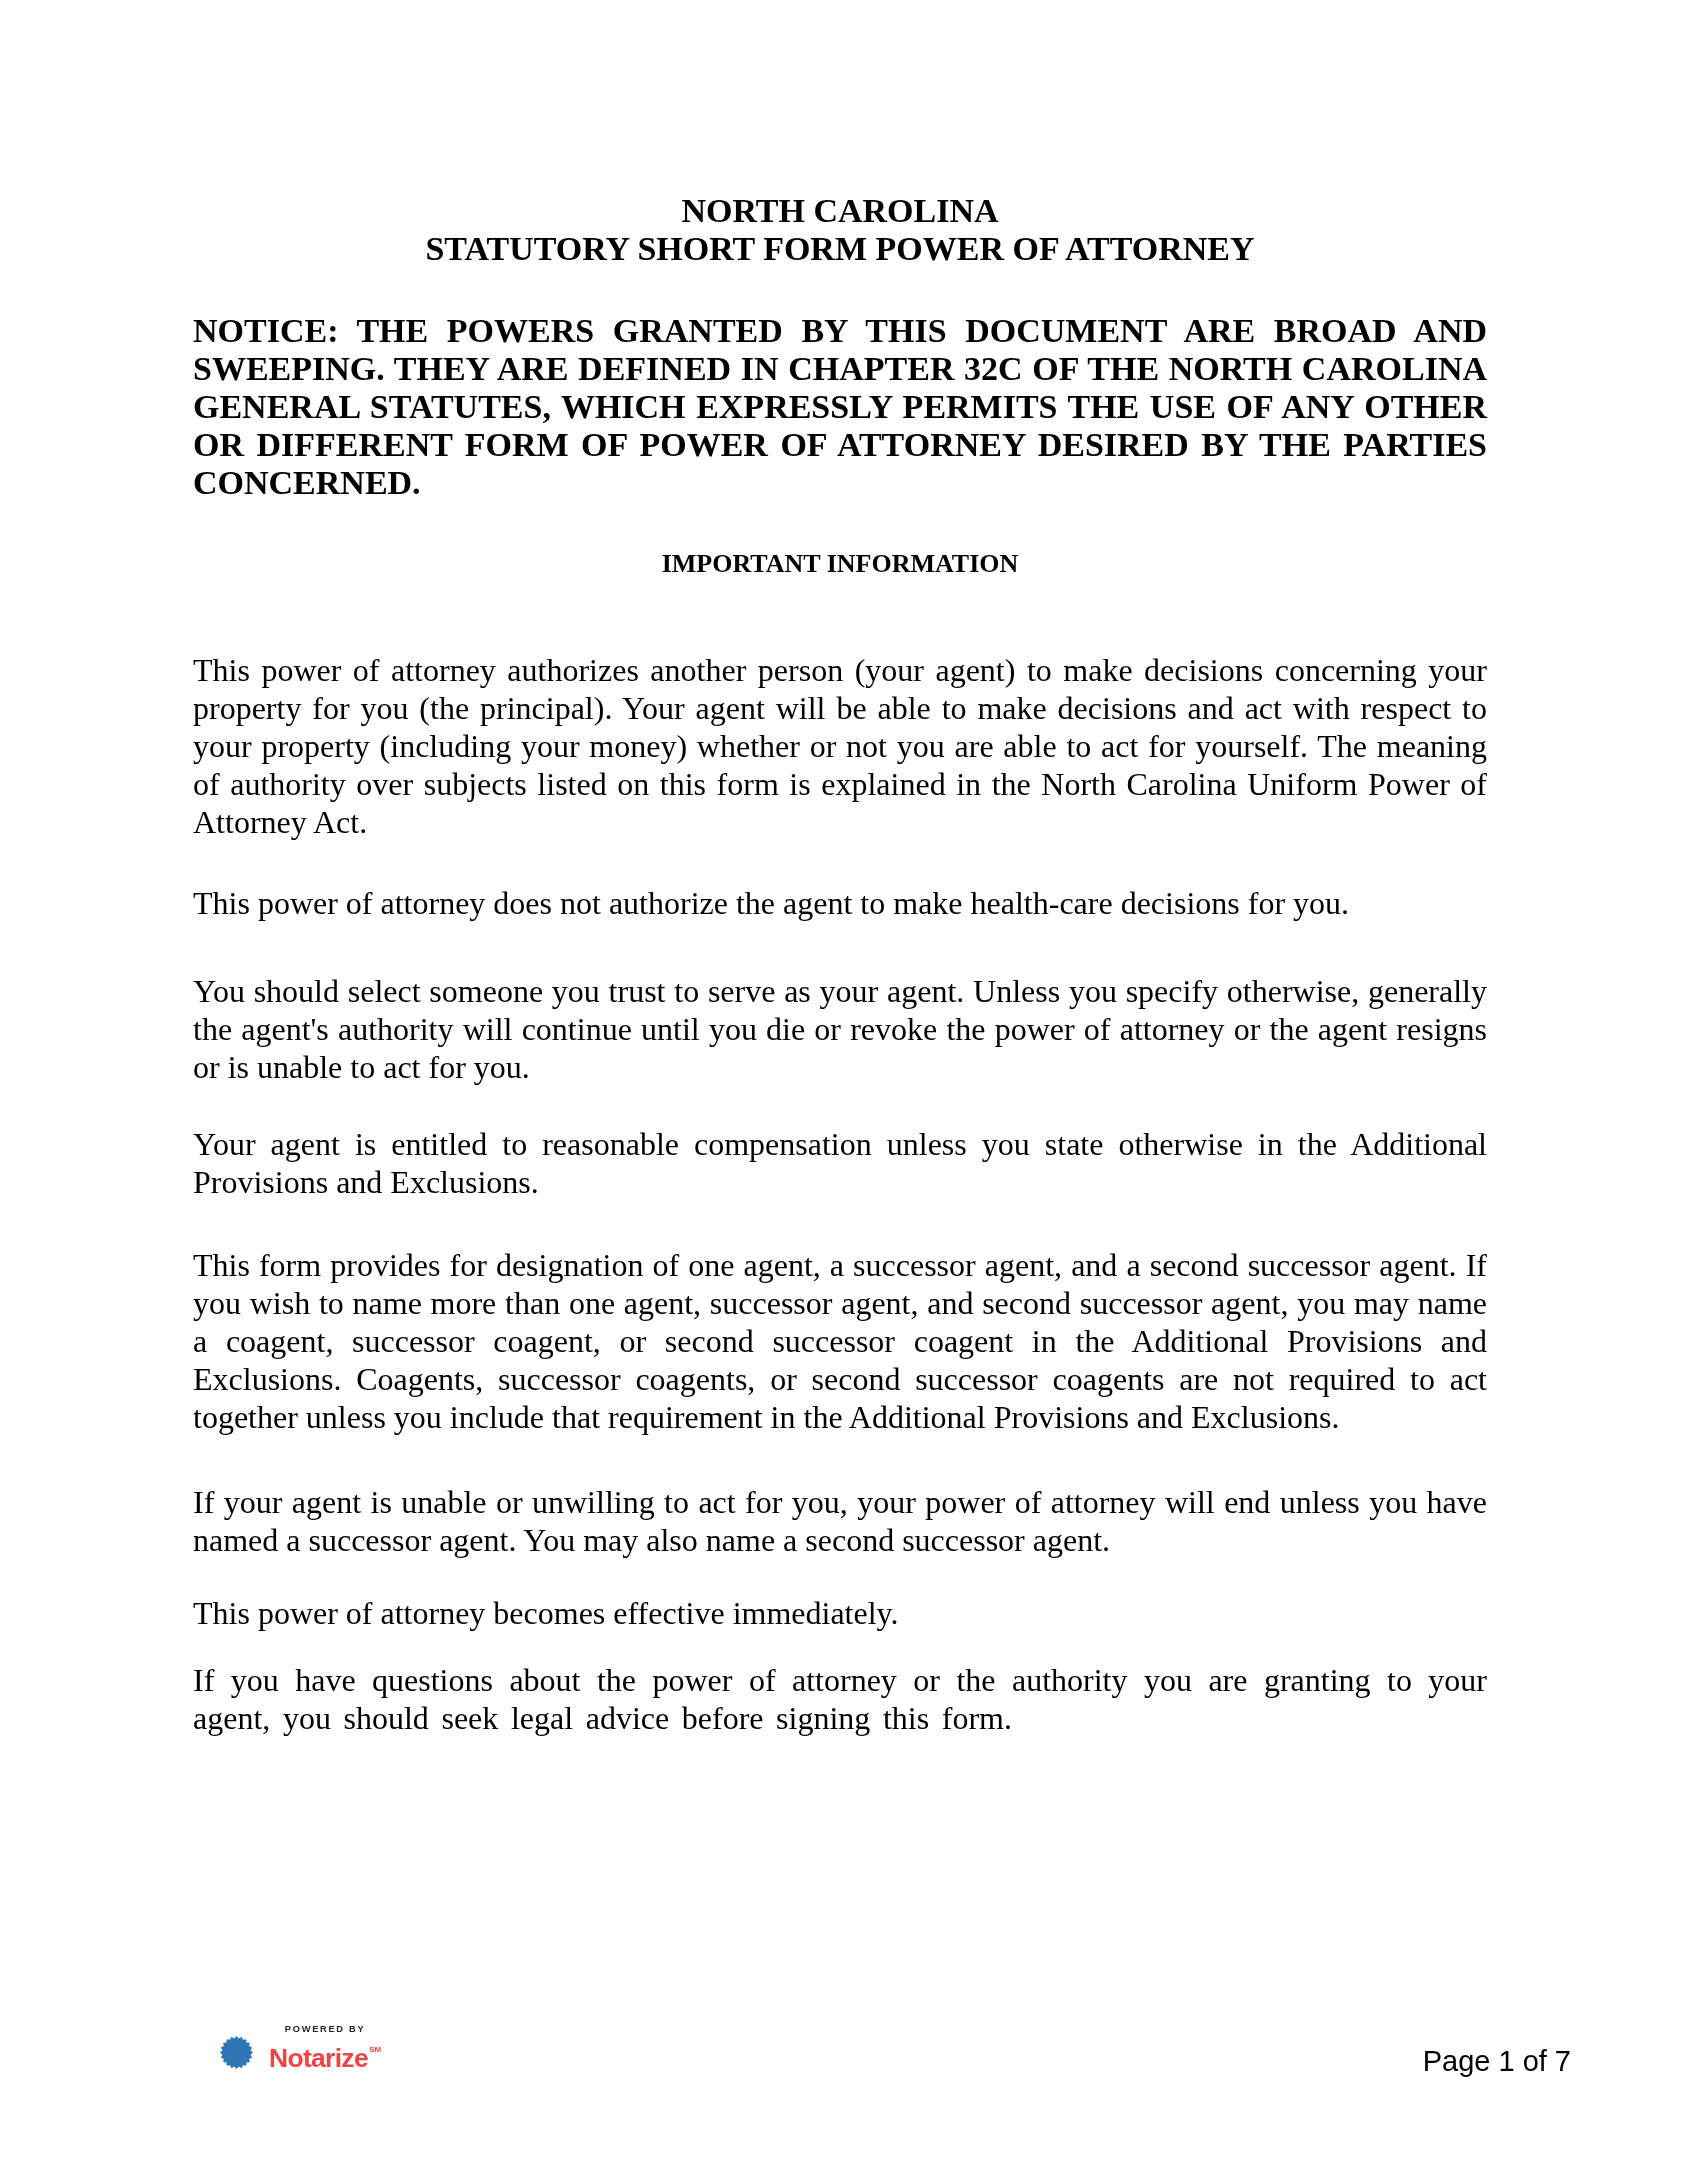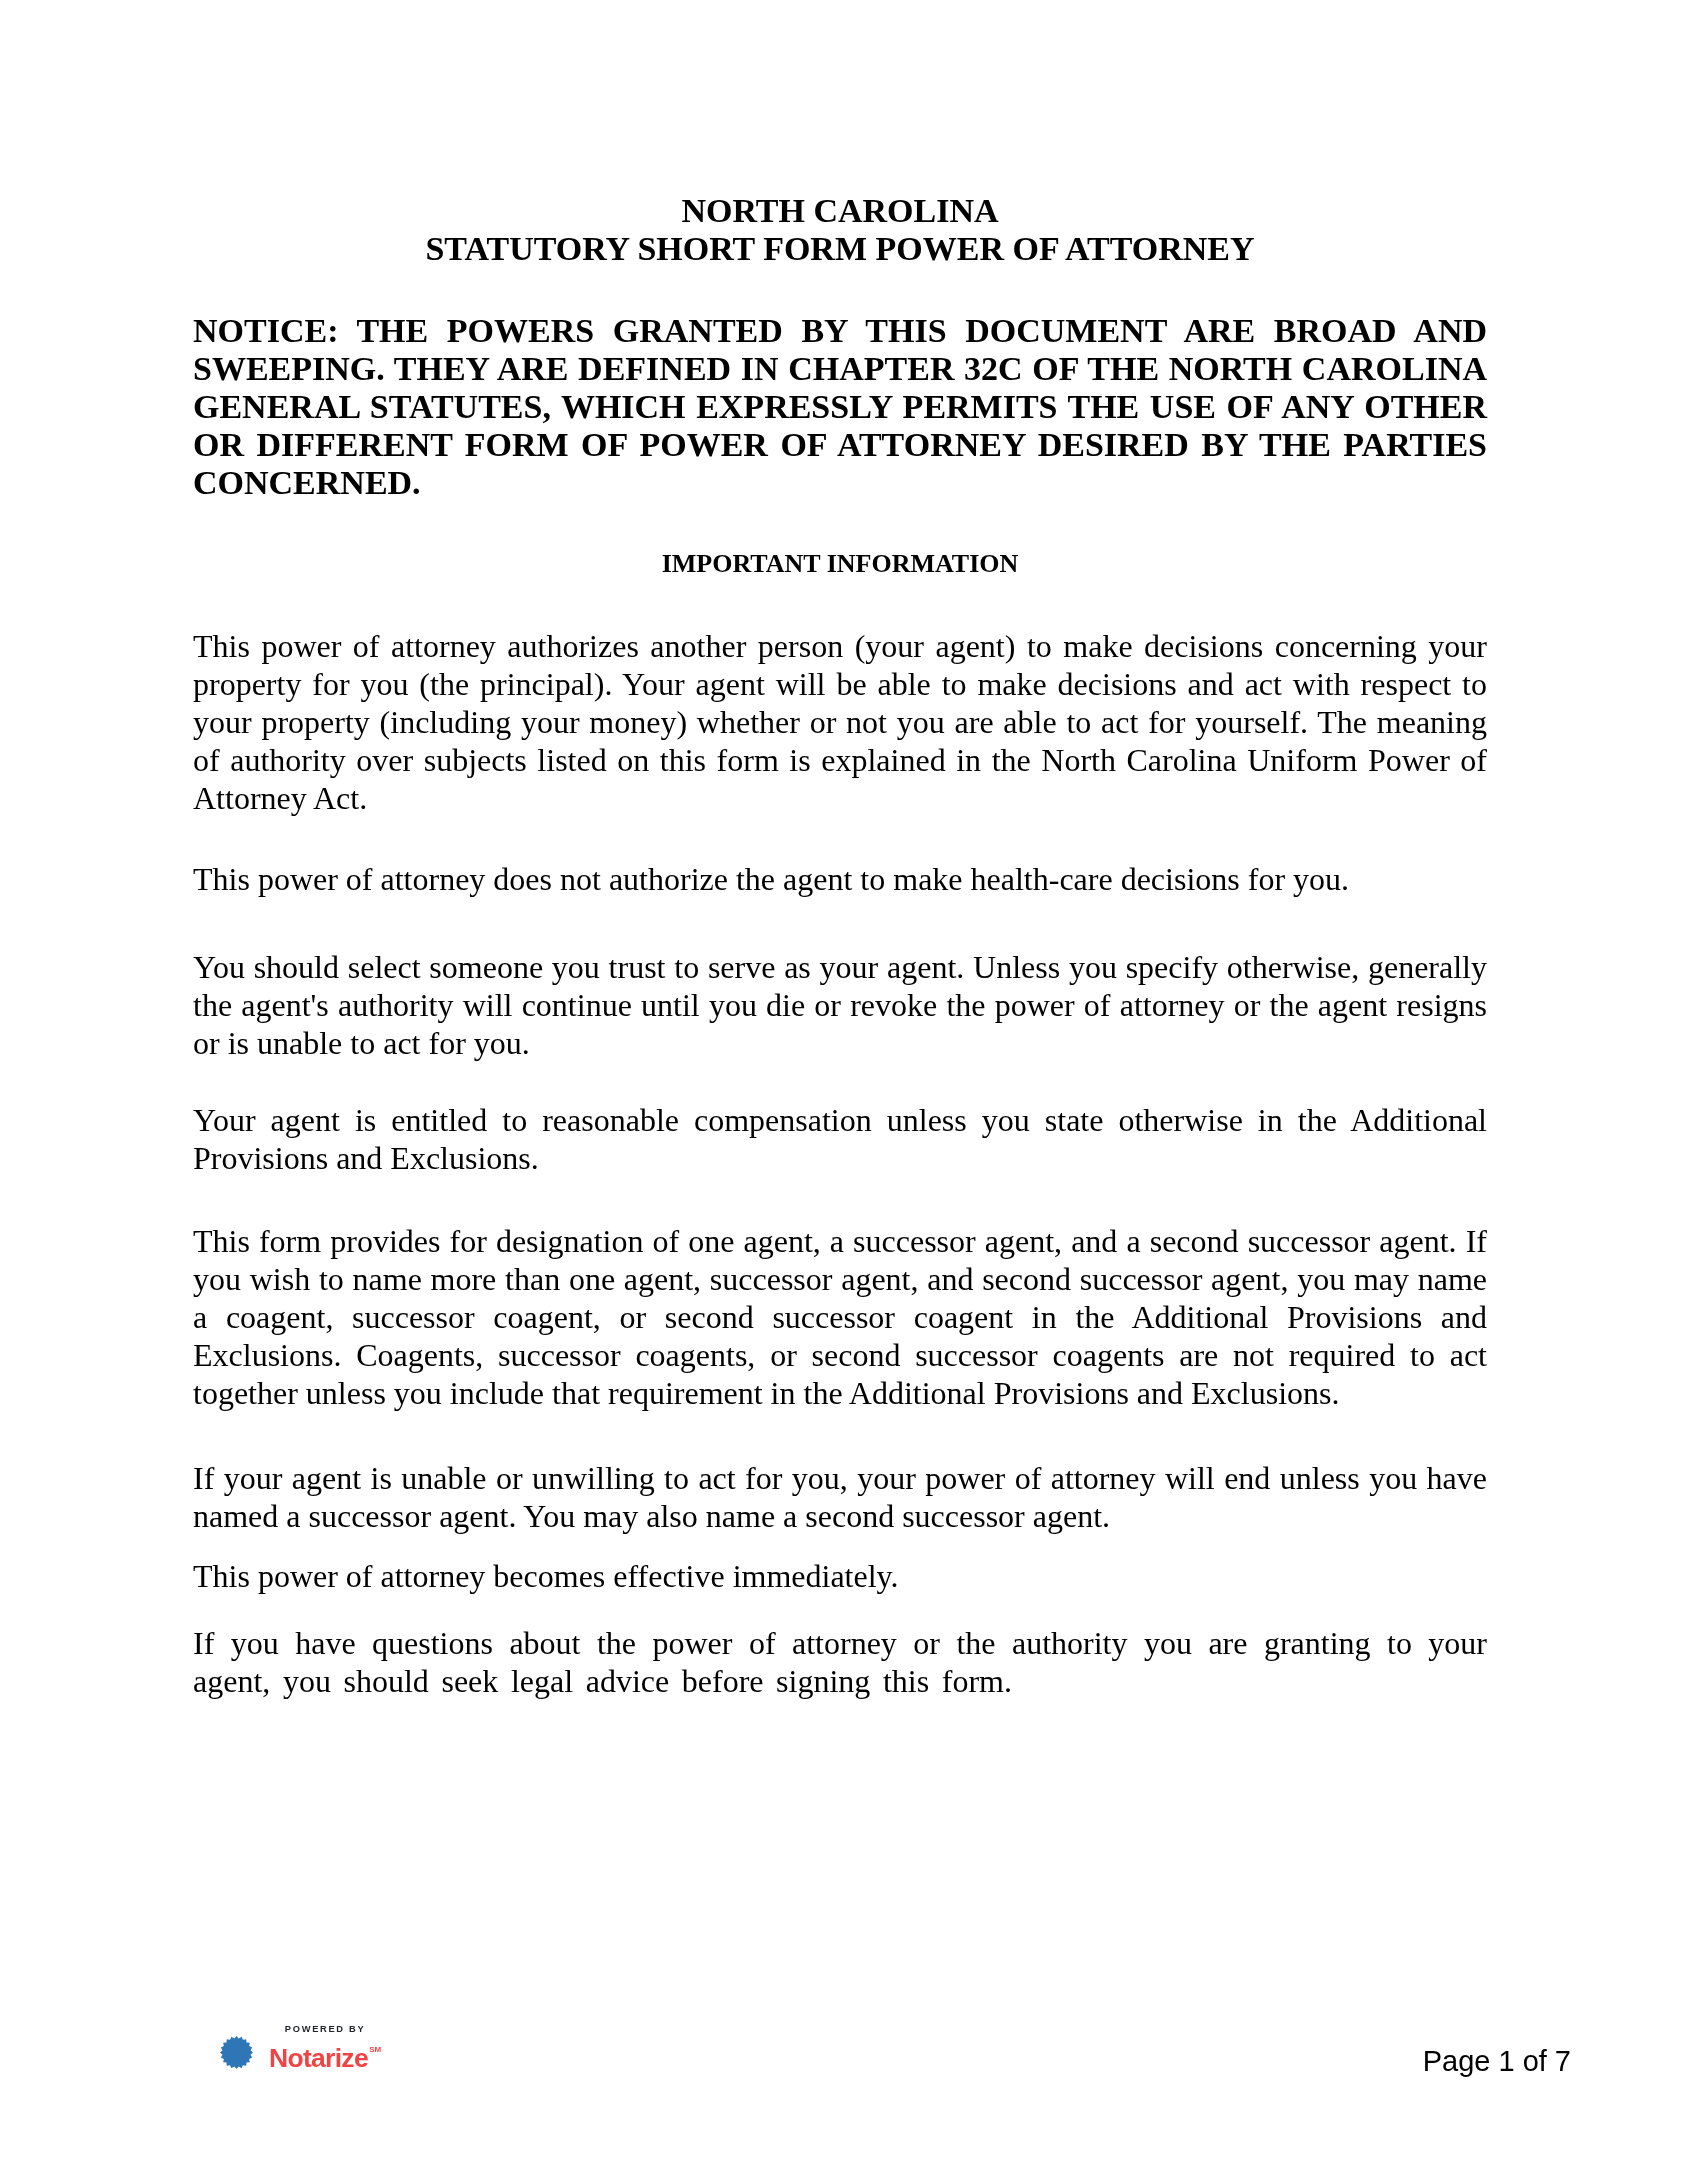--- a/index.html
+++ b/index.html
@@ -42,27 +42,27 @@
     font-weight: bold;
     font-size: 26px;
     line-height: 38px;
   }
   p.body-par {
     font-size: 32px;
     line-height: 38px;
     text-align: justify;
     margin: 0;
   }
-  p.p1 { margin-top: 44px; }
+  p.p1 { margin-top: 68px; }
   p.p2 { margin-top: 43px; }
   p.p3 { margin-top: 50px; }
   p.p4 { margin-top: 39px; }
   p.p5 { margin-top: 45px; }
   p.p6 { margin-top: 47px; }
-  p.p7 { margin-top: 22px; }
+  p.p7 { margin-top: 35px; }
   p.p8 { margin-top: 29px; word-spacing: 4.6px; }
 
   .footer-brand {
     position: absolute;
     left: 220px;
     top: 2023px;
     display: flex;
     align-items: flex-start;
     gap: 16px;
     font-family: "Liberation Sans", sans-serif;

